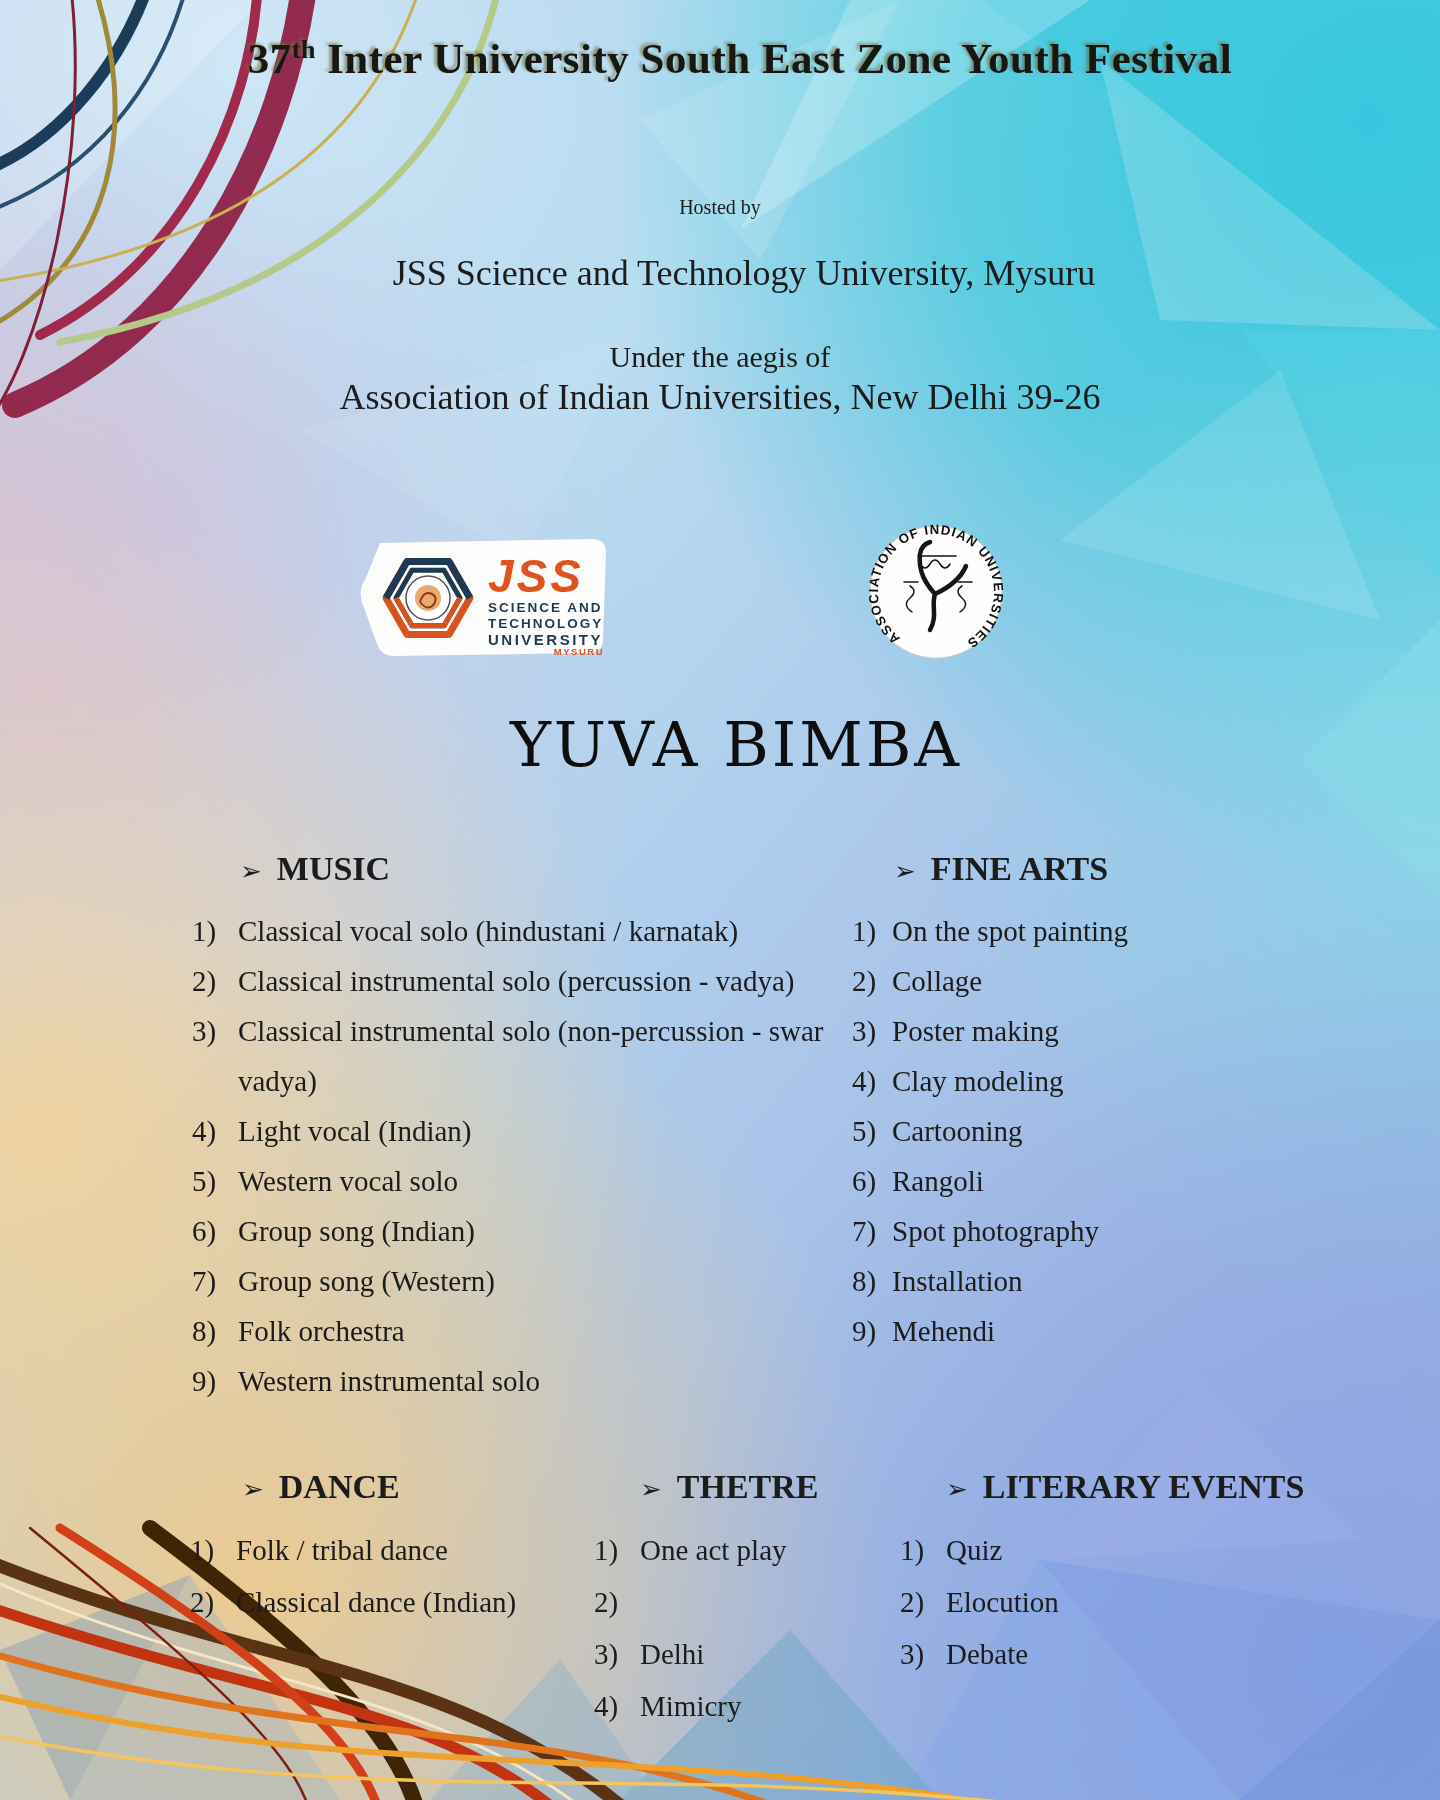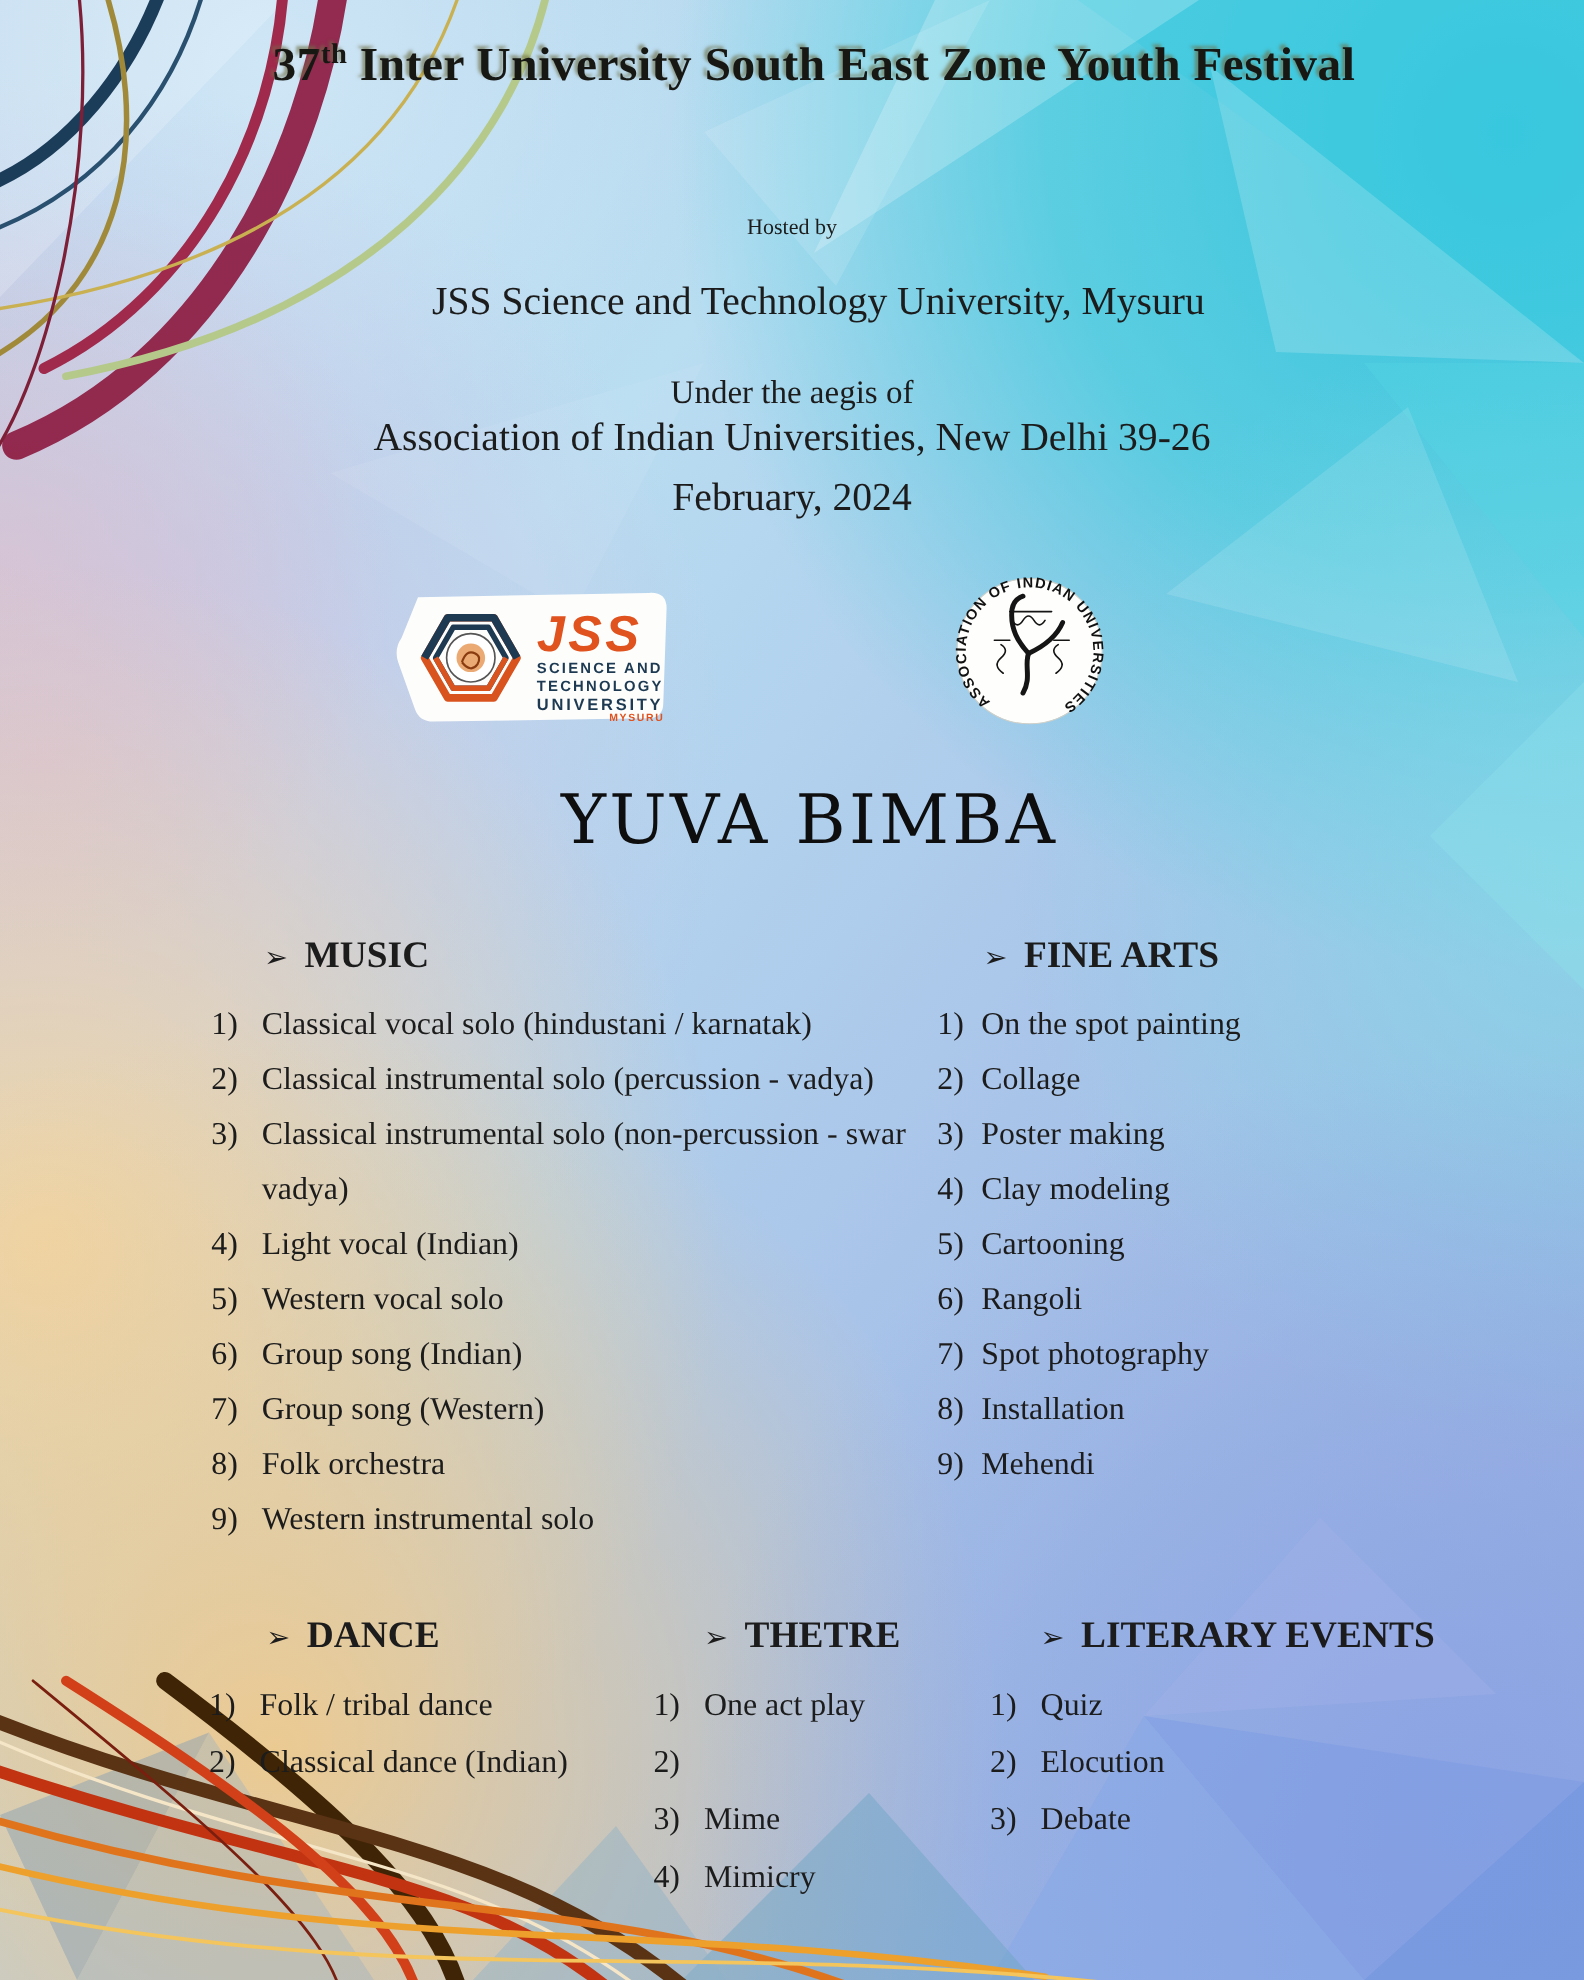--- a/index.html
+++ b/index.html
@@ -150,21 +150,20 @@
       <path d="M-20,1732 C360,1812 620,1762 1000,1802" stroke="#f3c55c" stroke-width="3.5"></path>
     </g>
   </svg>
 
   <h1 class="title"><span>37</span><sup>th</sup><span> Inter University South East Zone Youth Festival</span></h1>
 
   <div class="cline hosted">Hosted by</div>
   <div class="cline host">JSS Science and Technology University, Mysuru</div>
   <div class="cline aegis">Under the aegis of</div>
   <div class="cline assoc">Association of Indian Universities, New Delhi 39-26</div>
-  <div class="cline datel">February, 2024</div>
 
   <div class="jss-logo">
     <svg viewBox="0 0 262 124" width="262" height="124">
       <path d="M28,7 L238,3 q16,-1 16,14 l-3,86 q0,14 -15,14 L42,120 q-13,0 -17,-12 L10,66 Q6,54 13,44 Z" fill="#fdfdfc"></path>
       <g fill="none" stroke-linejoin="round">
         <polygon points="118,62 97,98.4 55,98.4 34,62 55,25.6 97,25.6" stroke="#d9531e" stroke-width="7"></polygon>
         <polyline points="34,62 55,25.6 97,25.6 118,62" stroke="#1d3a52" stroke-width="7"></polyline>
         <polygon points="108,62 92,89.7 60,89.7 44,62 60,34.3 92,34.3" stroke="#1d3a52" stroke-width="5"></polygon>
         <polyline points="44,62 60,89.7 92,89.7 108,62" stroke="#d9531e" stroke-width="5"></polyline>
       </g>
@@ -319,21 +318,21 @@
     <div class="sec-list">
         <div class="list-item">
           <span class="num">1)</span>
           <span class="txt">One act play</span>
         </div>
         <div class="list-item">
           <span class="num">2)</span>
         </div>
         <div class="list-item">
           <span class="num">3)</span>
-          <span class="txt">Mime</span>
+          <span class="txt">Delhi</span>
         </div>
         <div class="list-item">
           <span class="num">4)</span>
           <span class="txt">Mimicry</span>
         </div>
       </div>
   </section>
 
   <section class="sec sec-bottom sec-literary">
     <div class="sec-head">

